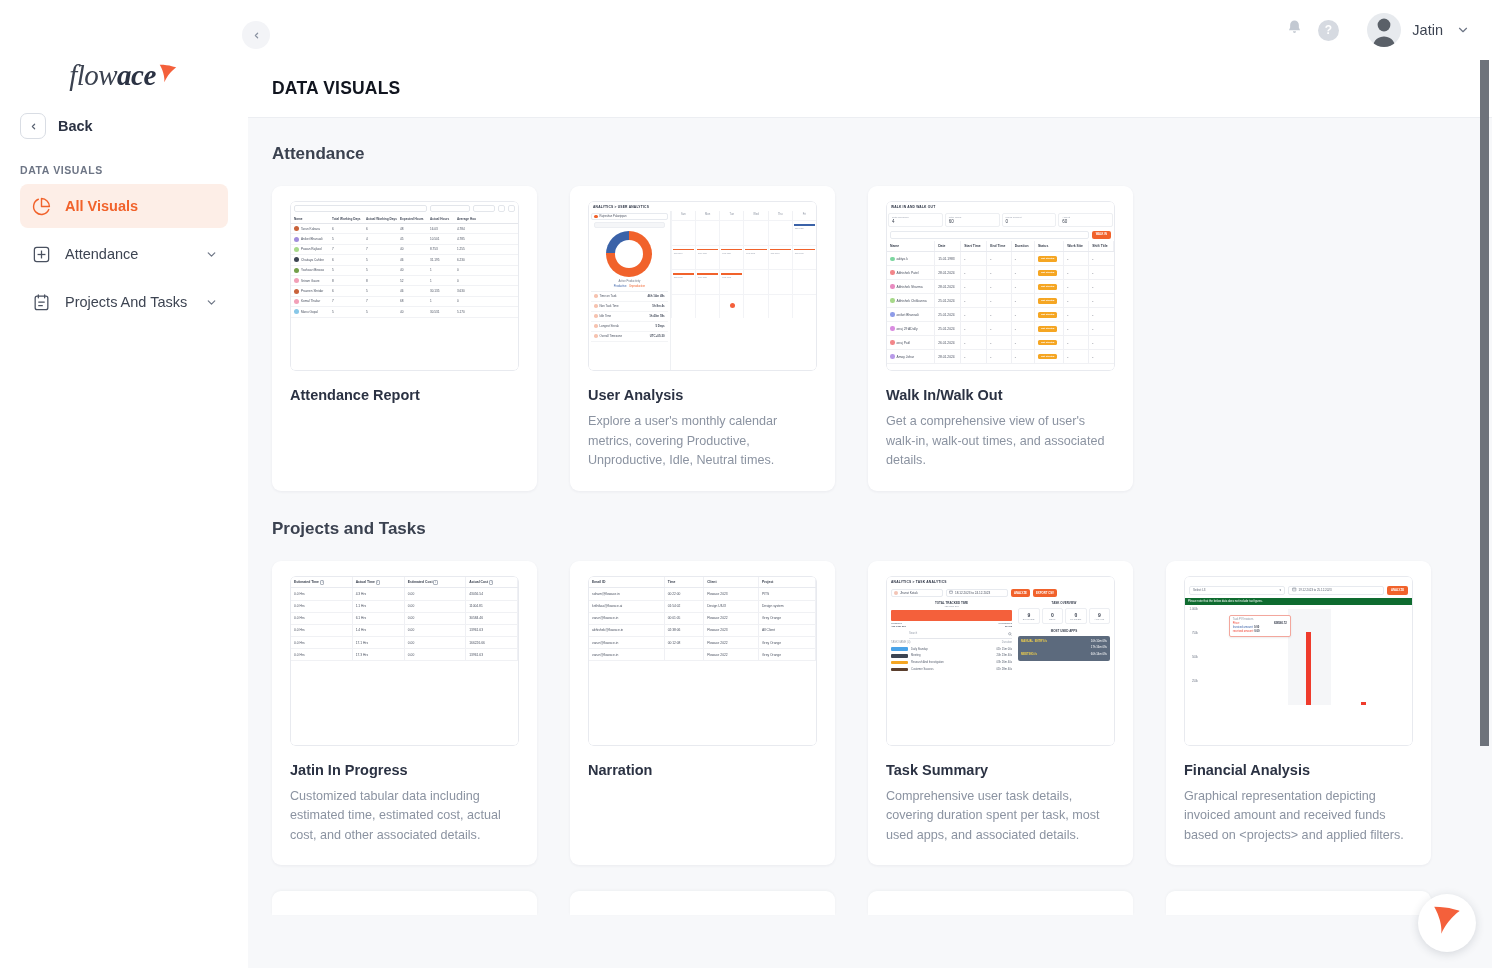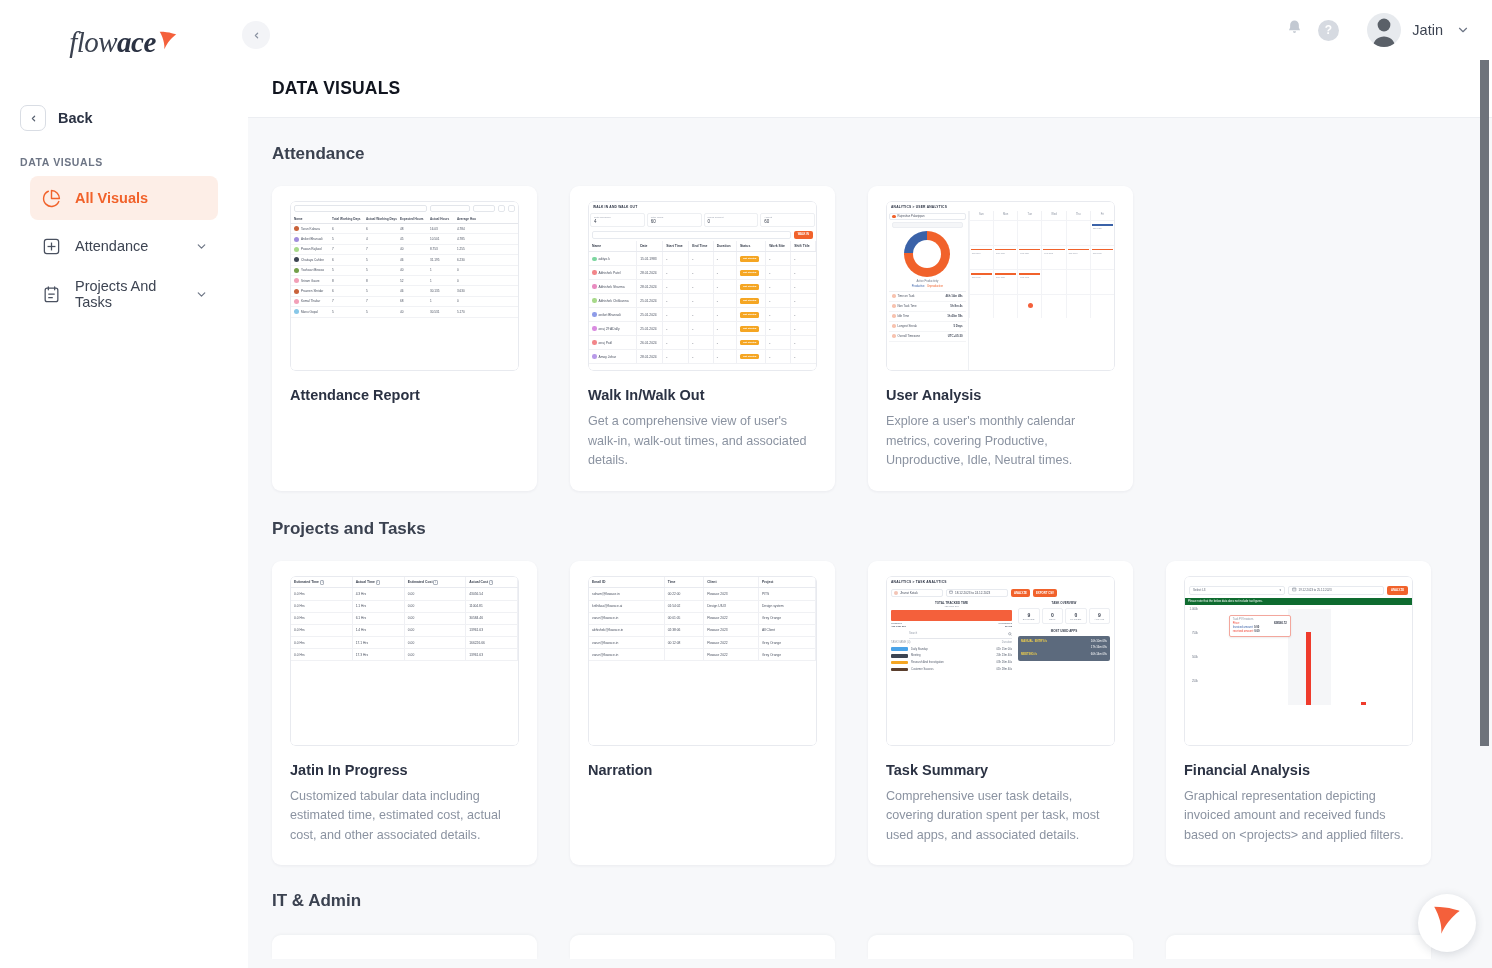--- a/index.html
+++ b/index.html
@@ -11,42 +11,42 @@
     background: #ffffff;
     color: #3d4452;
   }
   .app { display: flex; width: 1492px; height: 968px; position: relative; }
 
   
   .sidebar {
     width: 248px; height: 968px; flex: 0 0 248px;
     background: #ffffff; position: relative; z-index: 5;
   }
-  .logo-wrap { height: 84px; display: flex; align-items: center; justify-content: center; }
+  .logo-wrap { height: 84px; display: flex; align-items: flex-end; justify-content: center; margin-top: 8px; }
   .logo { position: relative; font-size: 29px; letter-spacing: -0.5px; }
   .logo .flow { font-family: "Liberation Serif", serif; font-style: italic; font-weight: 400; color: #3b4250; }
   .logo .ace { font-family: "Liberation Serif", serif; font-style: italic; font-weight: 700; color: #2b3243; }
   .logo .swoosh { display: inline-block; vertical-align: top; margin-left: 1px; }
 
   .back-row {
     display: flex; align-items: center; gap: 12px;
     padding: 0 20px; height: 40px; margin-top: 14px; cursor: pointer;
   }
   .back-btn {
     width: 26px; height: 26px; border: 1px solid #d9dde4; border-radius: 7px;
     display: flex; align-items: center; justify-content: center; color: #5a6372;
     font-size: 11px; background: #fff;
   }
   .back-label { font-size: 14.5px; font-weight: 700; color: #2b3243; }
 
   .sidebar-heading {
     font-size: 10.5px; font-weight: 700; letter-spacing: 0.6px;
     color: #6d7585; padding: 0 20px; margin-top: 18px; margin-bottom: 8px;
   }
-  .nav { padding: 0 30px; }
+  .nav { padding: 0 20px; }
   .nav-item {
     display: flex; align-items: center; gap: 13px;
     height: 44px; padding: 0 10px; border-radius: 8px; cursor: pointer;
     color: #3d4452; font-size: 14.5px; margin-bottom: 4px;
   }
   .nav-item .ico { width: 22px; height: 22px; display: flex; align-items: center; justify-content: center; flex: 0 0 22px; }
   .nav-item .lbl { flex: 1; }
   .nav-item .chev { color: #6d7585; display: flex; align-items: center; }
   .nav-item.active { background: #fdeee7; color: #f1622b; font-weight: 700; }
   .nav-item.active .ico svg { stroke: #f1622b; }
@@ -470,20 +470,135 @@
                     </div>
                   </div>
               </div>
             </div>
             <div class="card-title">Attendance Report</div>
           </div>
 
           <div class="card">
             <div class="thumb">
               <div class="mini">
+                <div class="mini-hd">ANALYTICS &gt; USER ANALYTICS</div>
+                <div class="ua-body">
+                  <div class="ua-left">
+                    <div class="ua-sel">
+                      <span class="dot" style="background:#f1622b;width:3.5px;height:3.5px;flex:0 0 3.5px"></span>
+                      <span style="font-size:2.7px">Rajneshan Palanippan</span>
+                    </div>
+                    <div class="ua-month"></div>
+                    <div class="donut"></div>
+                    <div class="ua-legend">Active Productivity</div>
+                    <div class="ua-legend" style="margin-top:1.5px">
+                      <span style="color:#3a62a8">Productive</span>
+                      <span style="color:#f1622b;margin-left:2px">Unproductive</span>
+                    </div>
+                    <div class="ua-stats" id="ua-stats" style="margin-top:3px">
+                        <div class="ua-st">
+                          <span style="display:flex;align-items:center;gap:2px"><span class="dot" style="background:#f7c3b0;width:3.5px;height:3.5px;flex:0 0 3.5px"></span>Time on Task</span>
+                          <b>46h 14m 49s</b>
+                        </div>
+                        <div class="ua-st">
+                          <span style="display:flex;align-items:center;gap:2px"><span class="dot" style="background:#f7c3b0;width:3.5px;height:3.5px;flex:0 0 3.5px"></span>Non Task Time</span>
+                          <b>5h 8m 4s</b>
+                        </div>
+                        <div class="ua-st">
+                          <span style="display:flex;align-items:center;gap:2px"><span class="dot" style="background:#f7c3b0;width:3.5px;height:3.5px;flex:0 0 3.5px"></span>Idle Time</span>
+                          <b>1h 40m 59s</b>
+                        </div>
+                        <div class="ua-st">
+                          <span style="display:flex;align-items:center;gap:2px"><span class="dot" style="background:#f7c3b0;width:3.5px;height:3.5px;flex:0 0 3.5px"></span>Longest Streak</span>
+                          <b>5 Days</b>
+                        </div>
+                        <div class="ua-st">
+                          <span style="display:flex;align-items:center;gap:2px"><span class="dot" style="background:#f7c3b0;width:3.5px;height:3.5px;flex:0 0 3.5px"></span>Overall Timezone</span>
+                          <b>UTC+05:30</b>
+                        </div>
+                      </div>
+                  </div>
+                  <div class="ua-right">
+                    <div class="ua-hdr" id="ua-hdr">
+                        <div>Sun</div>
+                        <div>Mon</div>
+                        <div>Tue</div>
+                        <div>Wed</div>
+                        <div>Thu</div>
+                        <div>Fri</div>
+                      </div>
+                    <div class="ua-grid">
+                      <div class="ua-cell"></div>
+                        <div class="ua-cell"></div>
+                        <div class="ua-cell"></div>
+                      <div class="ua-cell"></div>
+                        <div class="ua-cell"></div>
+                      <div class="ua-cell">
+                          <div class="ua-bar blue"></div>
+                          <div class="ua-ln">18h 12m</div>
+                        </div>
+                      <div class="ua-cell">
+                          <div class="ua-bar"></div>
+                          <div class="ua-ln">10h 11m</div>
+                        </div>
+                      <div class="ua-cell">
+                          <div class="ua-bar"></div>
+                          <div class="ua-ln">10h 10m</div>
+                        </div>
+                      <div class="ua-cell">
+                          <div class="ua-bar"></div>
+                          <div class="ua-ln">10h 11m</div>
+                        </div>
+                      <div class="ua-cell">
+                          <div class="ua-bar"></div>
+                          <div class="ua-ln">10h 10m</div>
+                        </div>
+                      <div class="ua-cell">
+                          <div class="ua-bar"></div>
+                          <div class="ua-ln">10h 11m</div>
+                        </div>
+                      <div class="ua-cell">
+                          <div class="ua-bar"></div>
+                          <div class="ua-ln">10h 10m</div>
+                        </div>
+                      <div class="ua-cell">
+                          <div class="ua-bar"></div>
+                          <div class="ua-ln">10h 10m</div>
+                        </div>
+                      <div class="ua-cell">
+                          <div class="ua-bar"></div>
+                          <div class="ua-ln">10h 10m</div>
+                        </div>
+                      <div class="ua-cell">
+                          <div class="ua-bar"></div>
+                          <div class="ua-ln">10h 10m</div>
+                        </div>
+                      <div class="ua-cell"></div>
+                        <div class="ua-cell"></div>
+                        <div class="ua-cell"></div>
+                      <div class="ua-cell"></div>
+                        <div class="ua-cell"></div>
+                      <div class="ua-cell" style="position:relative">
+                        <span style="position:absolute;left:44%;top:38%;width:5px;height:5px;border-radius:50%;background:#f4603b"></span>
+                      </div>
+                      <div class="ua-cell"></div>
+                        <div class="ua-cell"></div>
+                        <div class="ua-cell"></div>
+                    </div>
+                  </div>
+                </div>
+              </div>
+            </div>
+            <div class="card-title">User Analysis</div>
+            <div class="card-desc">Explore a user's monthly calendar metrics, covering Productive, Unproductive, Idle, Neutral times.</div>
+          </div>
+
+          <div class="card">
+            <div class="thumb">
+              <div class="mini">
                 <div class="mini-hd">WALK IN AND WALK OUT</div>
                 <div class="wi-stats" id="wi-stats">
                     <div class="wi-st">
                       <div class="t">Total Members</div>
                       <div class="v">4</div>
                     </div>
                     <div class="wi-st">
                       <div class="t">Total Users</div>
                       <div class="v">60</div>
                     </div>
@@ -609,135 +724,20 @@
                         <td class="vert"><span class="badge">Not Started</span></td>
                         <td class="vert">-</td>
                         <td>-</td>
                       </tr>
                     </tbody>
                 </table>
               </div>
             </div>
             <div class="card-title">Walk In/Walk Out</div>
             <div class="card-desc">Get a comprehensive view of user's walk-in, walk-out times, and associated details.</div>
-          </div>
-
-          <div class="card">
-            <div class="thumb">
-              <div class="mini">
-                <div class="mini-hd">ANALYTICS &gt; USER ANALYTICS</div>
-                <div class="ua-body">
-                  <div class="ua-left">
-                    <div class="ua-sel">
-                      <span class="dot" style="background:#f1622b;width:3.5px;height:3.5px;flex:0 0 3.5px"></span>
-                      <span style="font-size:2.7px">Rajneshan Palanippan</span>
-                    </div>
-                    <div class="ua-month"></div>
-                    <div class="donut"></div>
-                    <div class="ua-legend">Active Productivity</div>
-                    <div class="ua-legend" style="margin-top:1.5px">
-                      <span style="color:#3a62a8">Productive</span>
-                      <span style="color:#f1622b;margin-left:2px">Unproductive</span>
-                    </div>
-                    <div class="ua-stats" id="ua-stats" style="margin-top:3px">
-                        <div class="ua-st">
-                          <span style="display:flex;align-items:center;gap:2px"><span class="dot" style="background:#f7c3b0;width:3.5px;height:3.5px;flex:0 0 3.5px"></span>Time on Task</span>
-                          <b>46h 14m 49s</b>
-                        </div>
-                        <div class="ua-st">
-                          <span style="display:flex;align-items:center;gap:2px"><span class="dot" style="background:#f7c3b0;width:3.5px;height:3.5px;flex:0 0 3.5px"></span>Non Task Time</span>
-                          <b>5h 8m 4s</b>
-                        </div>
-                        <div class="ua-st">
-                          <span style="display:flex;align-items:center;gap:2px"><span class="dot" style="background:#f7c3b0;width:3.5px;height:3.5px;flex:0 0 3.5px"></span>Idle Time</span>
-                          <b>1h 40m 59s</b>
-                        </div>
-                        <div class="ua-st">
-                          <span style="display:flex;align-items:center;gap:2px"><span class="dot" style="background:#f7c3b0;width:3.5px;height:3.5px;flex:0 0 3.5px"></span>Longest Streak</span>
-                          <b>5 Days</b>
-                        </div>
-                        <div class="ua-st">
-                          <span style="display:flex;align-items:center;gap:2px"><span class="dot" style="background:#f7c3b0;width:3.5px;height:3.5px;flex:0 0 3.5px"></span>Overall Timezone</span>
-                          <b>UTC+05:30</b>
-                        </div>
-                      </div>
-                  </div>
-                  <div class="ua-right">
-                    <div class="ua-hdr" id="ua-hdr">
-                        <div>Sun</div>
-                        <div>Mon</div>
-                        <div>Tue</div>
-                        <div>Wed</div>
-                        <div>Thu</div>
-                        <div>Fri</div>
-                      </div>
-                    <div class="ua-grid">
-                      <div class="ua-cell"></div>
-                        <div class="ua-cell"></div>
-                        <div class="ua-cell"></div>
-                      <div class="ua-cell"></div>
-                        <div class="ua-cell"></div>
-                      <div class="ua-cell">
-                          <div class="ua-bar blue"></div>
-                          <div class="ua-ln">18h 12m</div>
-                        </div>
-                      <div class="ua-cell">
-                          <div class="ua-bar"></div>
-                          <div class="ua-ln">10h 11m</div>
-                        </div>
-                      <div class="ua-cell">
-                          <div class="ua-bar"></div>
-                          <div class="ua-ln">10h 10m</div>
-                        </div>
-                      <div class="ua-cell">
-                          <div class="ua-bar"></div>
-                          <div class="ua-ln">10h 11m</div>
-                        </div>
-                      <div class="ua-cell">
-                          <div class="ua-bar"></div>
-                          <div class="ua-ln">10h 10m</div>
-                        </div>
-                      <div class="ua-cell">
-                          <div class="ua-bar"></div>
-                          <div class="ua-ln">10h 11m</div>
-                        </div>
-                      <div class="ua-cell">
-                          <div class="ua-bar"></div>
-                          <div class="ua-ln">10h 10m</div>
-                        </div>
-                      <div class="ua-cell">
-                          <div class="ua-bar"></div>
-                          <div class="ua-ln">10h 10m</div>
-                        </div>
-                      <div class="ua-cell">
-                          <div class="ua-bar"></div>
-                          <div class="ua-ln">10h 10m</div>
-                        </div>
-                      <div class="ua-cell">
-                          <div class="ua-bar"></div>
-                          <div class="ua-ln">10h 10m</div>
-                        </div>
-                      <div class="ua-cell"></div>
-                        <div class="ua-cell"></div>
-                        <div class="ua-cell"></div>
-                      <div class="ua-cell"></div>
-                        <div class="ua-cell"></div>
-                      <div class="ua-cell" style="position:relative">
-                        <span style="position:absolute;left:44%;top:38%;width:5px;height:5px;border-radius:50%;background:#f4603b"></span>
-                      </div>
-                      <div class="ua-cell"></div>
-                        <div class="ua-cell"></div>
-                        <div class="ua-cell"></div>
-                    </div>
-                  </div>
-                </div>
-              </div>
-            </div>
-            <div class="card-title">User Analysis</div>
-            <div class="card-desc">Explore a user's monthly calendar metrics, covering Productive, Unproductive, Idle, Neutral times.</div>
           </div>
 
         </div>
       </section>
 
       <section class="section" style="padding-top:28px">
         <h2 class="section-title">Projects and Tasks</h2>
         <div class="cards">
 
           <div class="card">
@@ -1002,21 +1002,20 @@
               </div>
             </div>
             <div class="card-title">Financial Analysis</div>
             <div class="card-desc">Graphical representation depicting invoiced amount and received funds based on &lt;projects&gt; and applied filters.</div>
           </div>
 
         </div>
       </section>
 
       <section class="section" style="padding-top:26px">
-        <h2 class="section-title" style="margin-bottom:24px">IT &amp; Admin</h2>
         <div class="bottom-cards">
           <div class="bottom-card"></div>
           <div class="bottom-card"></div>
           <div class="bottom-card"></div>
           <div class="bottom-card"></div>
         </div>
       </section>
 
     </div>
 

